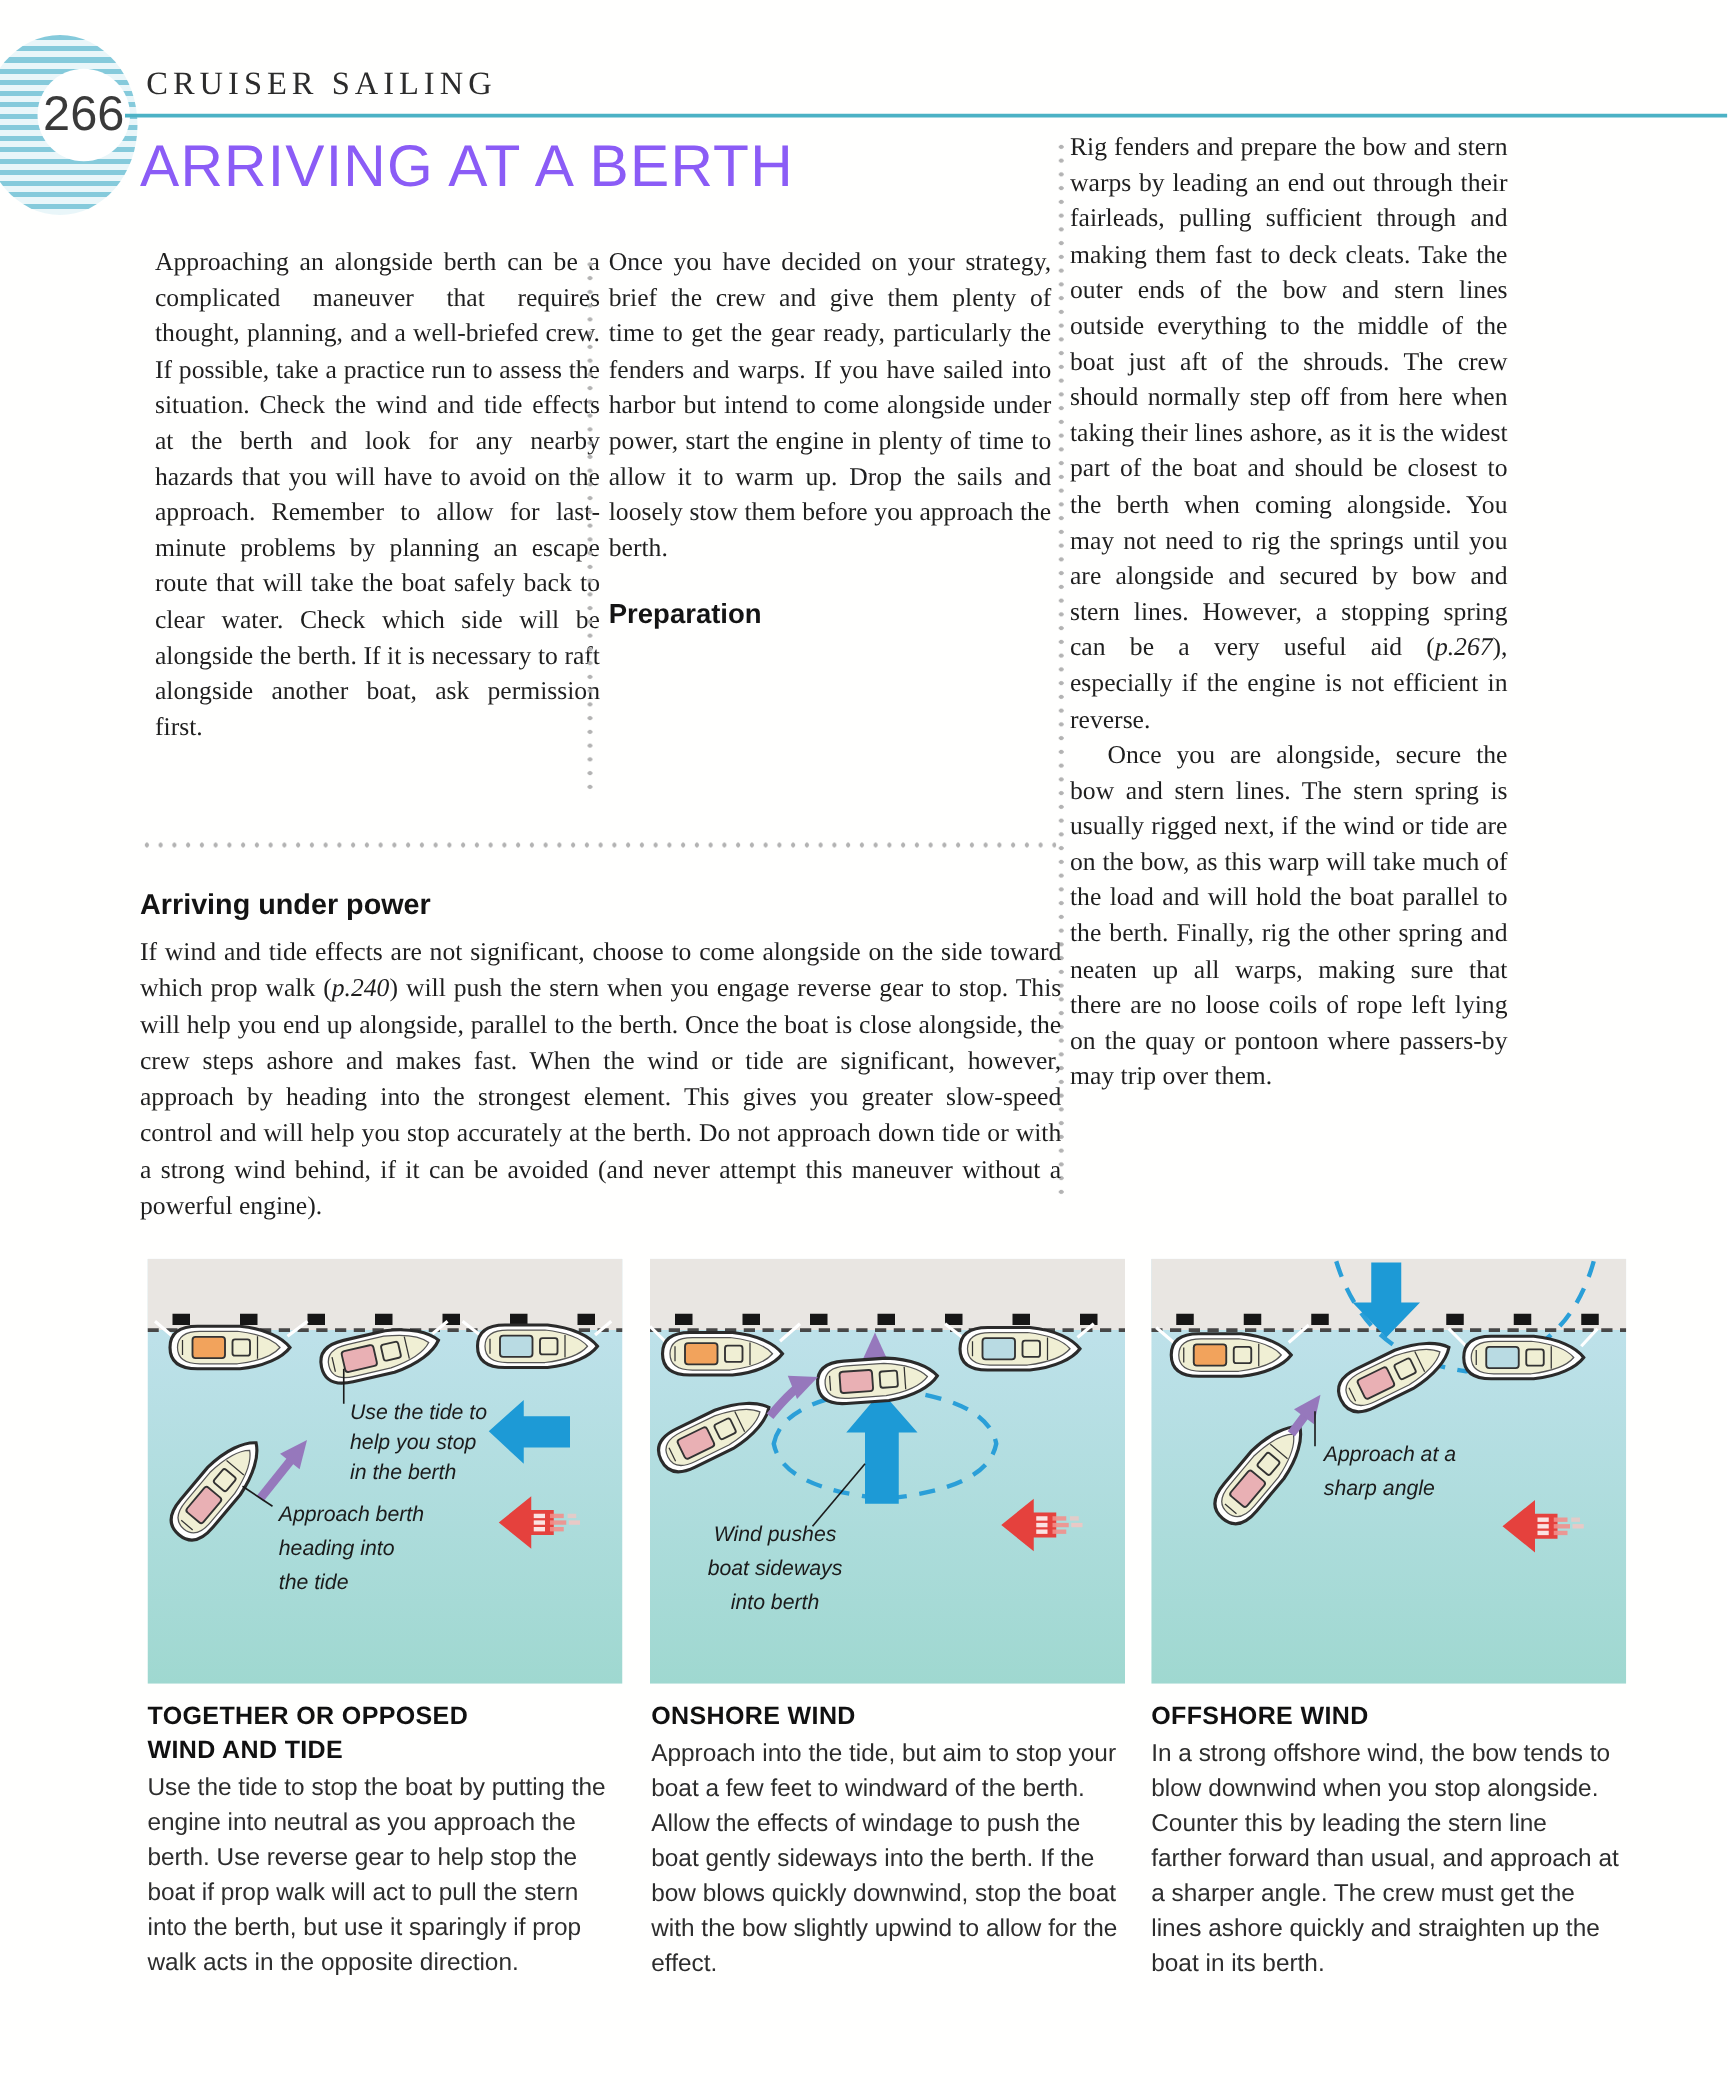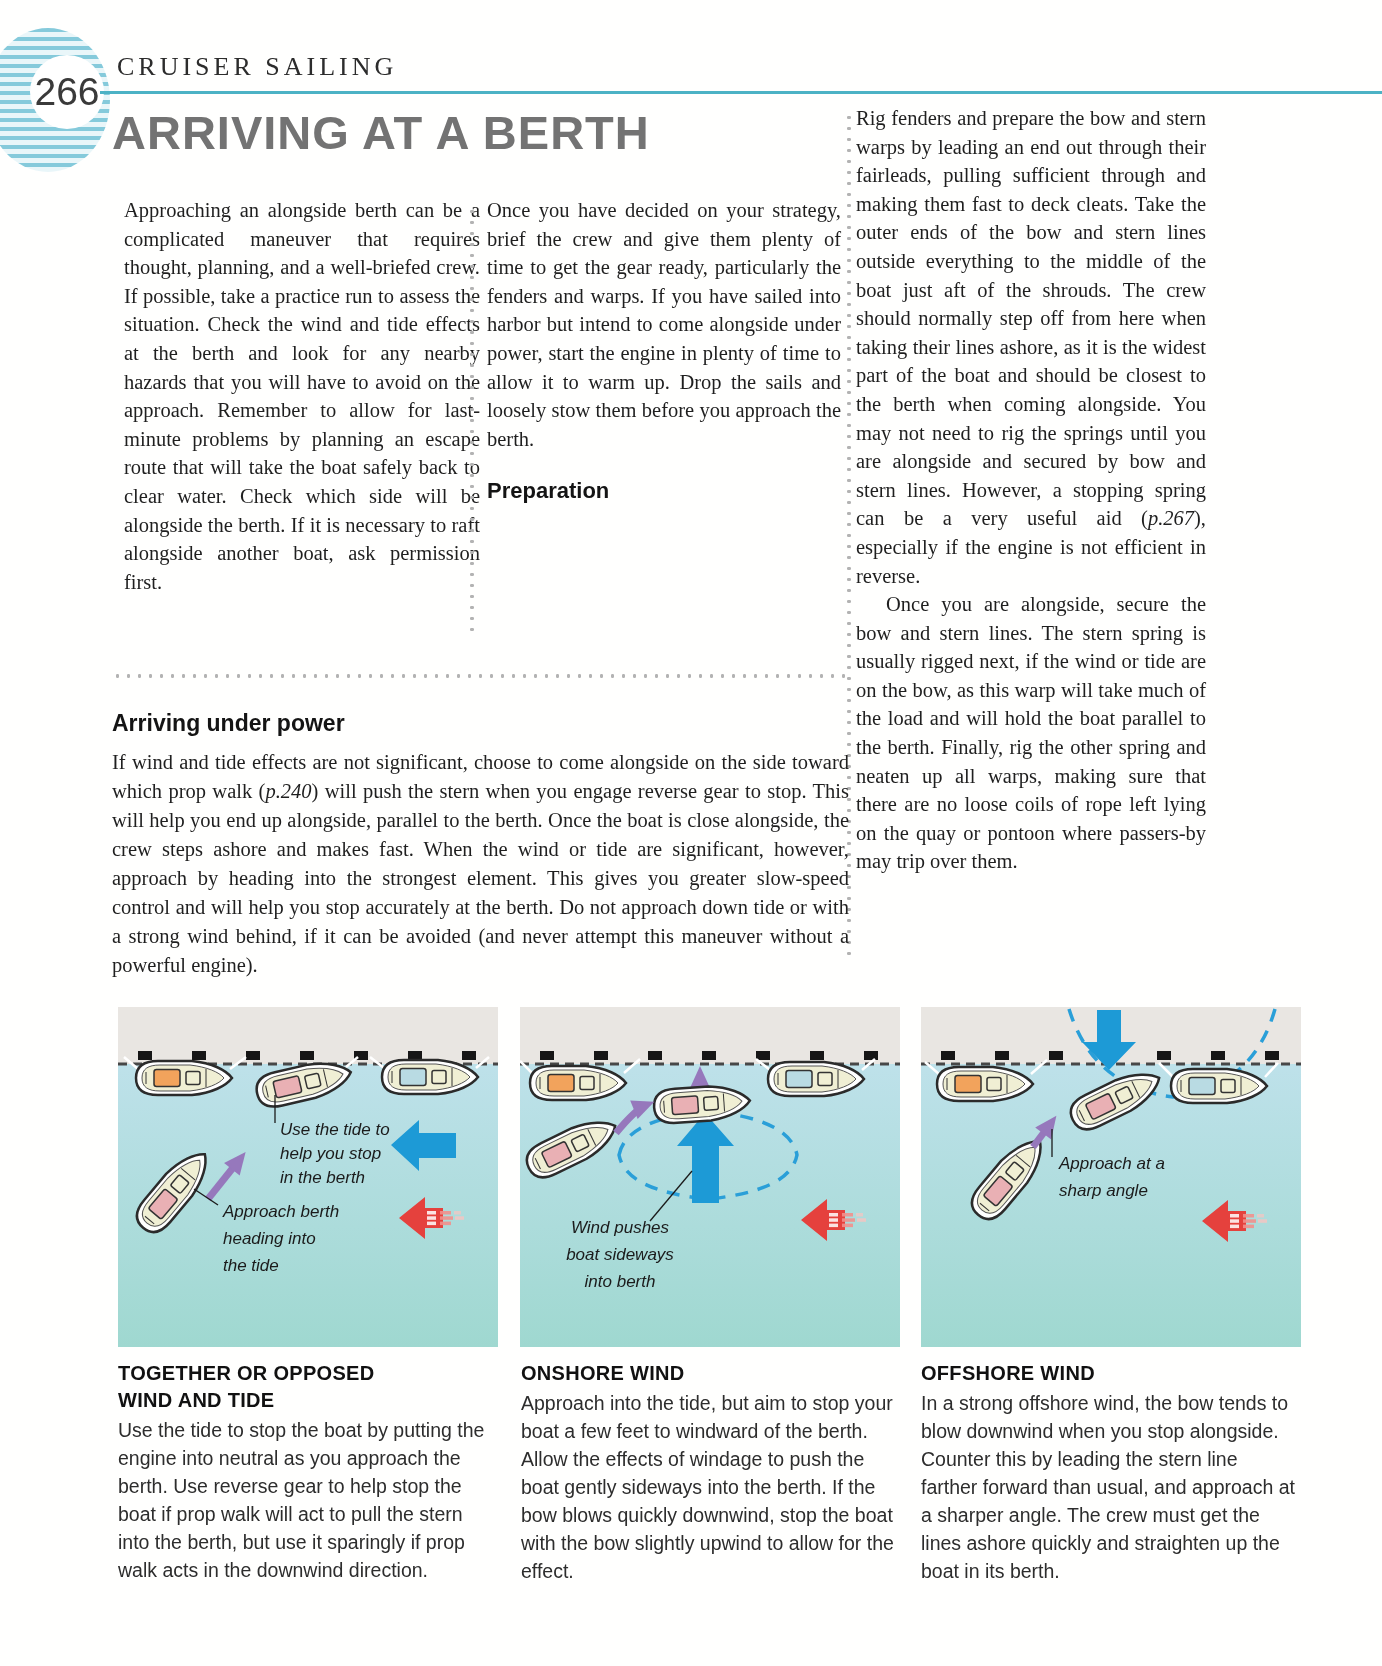--- a/index.html
+++ b/index.html
@@ -9,21 +9,21 @@
   
   .page-blob{position:absolute;left:-14px;top:28px;width:124px;height:144px;border-radius:50%;
     background:repeating-linear-gradient(180deg,#85cadb 0 4px,#e9f6f9 4px 9px);}
   .page-circle{position:absolute;left:30px;top:55px;width:74px;height:74px;border-radius:50%;
     background:#ffffff;display:flex;align-items:center;justify-content:center;
     font-family:"Liberation Sans",sans-serif;font-size:39px;font-weight:300;color:#3a3a3a;}
   .section-header{position:absolute;left:117px;top:52px;font-family:Liberation Serif, serif;
     font-size:26px;letter-spacing:4px;color:#2c2c2c;}
   .teal-rule{position:absolute;left:100px;top:91px;width:1282px;height:3px;background:#4cb2c5;}
   .page-title{position:absolute;left:112px;top:105px;font-family:"Liberation Sans",sans-serif;
-    font-size:47px;font-weight:700;letter-spacing:1px;color:#737373;}
+    font-size:47px;font-weight:400;letter-spacing:1px;color:#8b5cf6;}
 
   
   .serif{font-size:20.5px;line-height:28.6px;text-align:justify;}
   .col{position:absolute;}
   .col1{left:112px;top:196px;width:356px;margin-left:12px;}
   .col2{left:487px;top:196px;width:354px;}
   .col3{left:856px;top:104px;width:350px;}
   .col p{margin:0;}
   .indent{text-indent:30px;}
   .subhead{font-family:"Liberation Sans",sans-serif;font-weight:700;font-size:22px;
@@ -233,21 +233,21 @@
     <line x1="131" y1="122" x2="131" y2="150" stroke="#1b1b1b" stroke-width="1.3"></line>
     <g>
       <text class="dlabel" x="138" y="162">Approach at a</text>
       <text class="dlabel" x="138" y="189">sharp angle</text>
     </g>
   </svg>
 
   <div class="caption cap1">
     <div class="cap-head">TOGETHER OR OPPOSED</div>
     <div class="cap-head">WIND AND TIDE</div>
-    <p class="cap-body">Use the tide to stop the boat by putting the engine into neutral as you approach the berth. Use reverse gear to help stop the boat if prop walk will act to pull the stern into the berth, but use it sparingly if prop walk acts in the downwind direction.</p>
+    <p class="cap-body">Use the tide to stop the boat by putting the engine into neutral as you approach the berth. Use reverse gear to help stop the boat if prop walk will act to pull the stern into the berth, but use it sparingly if prop walk acts in the opposite direction.</p>
   </div>
   <div class="caption cap2">
     <div class="cap-head">ONSHORE WIND</div>
     <p class="cap-body">Approach into the tide, but aim to stop your boat a few feet to windward of the berth. Allow the effects of windage to push the boat gently sideways into the berth. If the bow blows quickly downwind, stop the boat with the bow slightly upwind to allow for the effect.</p>
   </div>
   <div class="caption cap3">
     <div class="cap-head">OFFSHORE WIND</div>
     <p class="cap-body">In a strong offshore wind, the bow tends to blow downwind when you stop alongside. Counter this by leading the stern line farther forward than usual, and approach at a sharper angle. The crew must get the lines ashore quickly and straighten up the boat in its berth.</p>
   </div>
 

